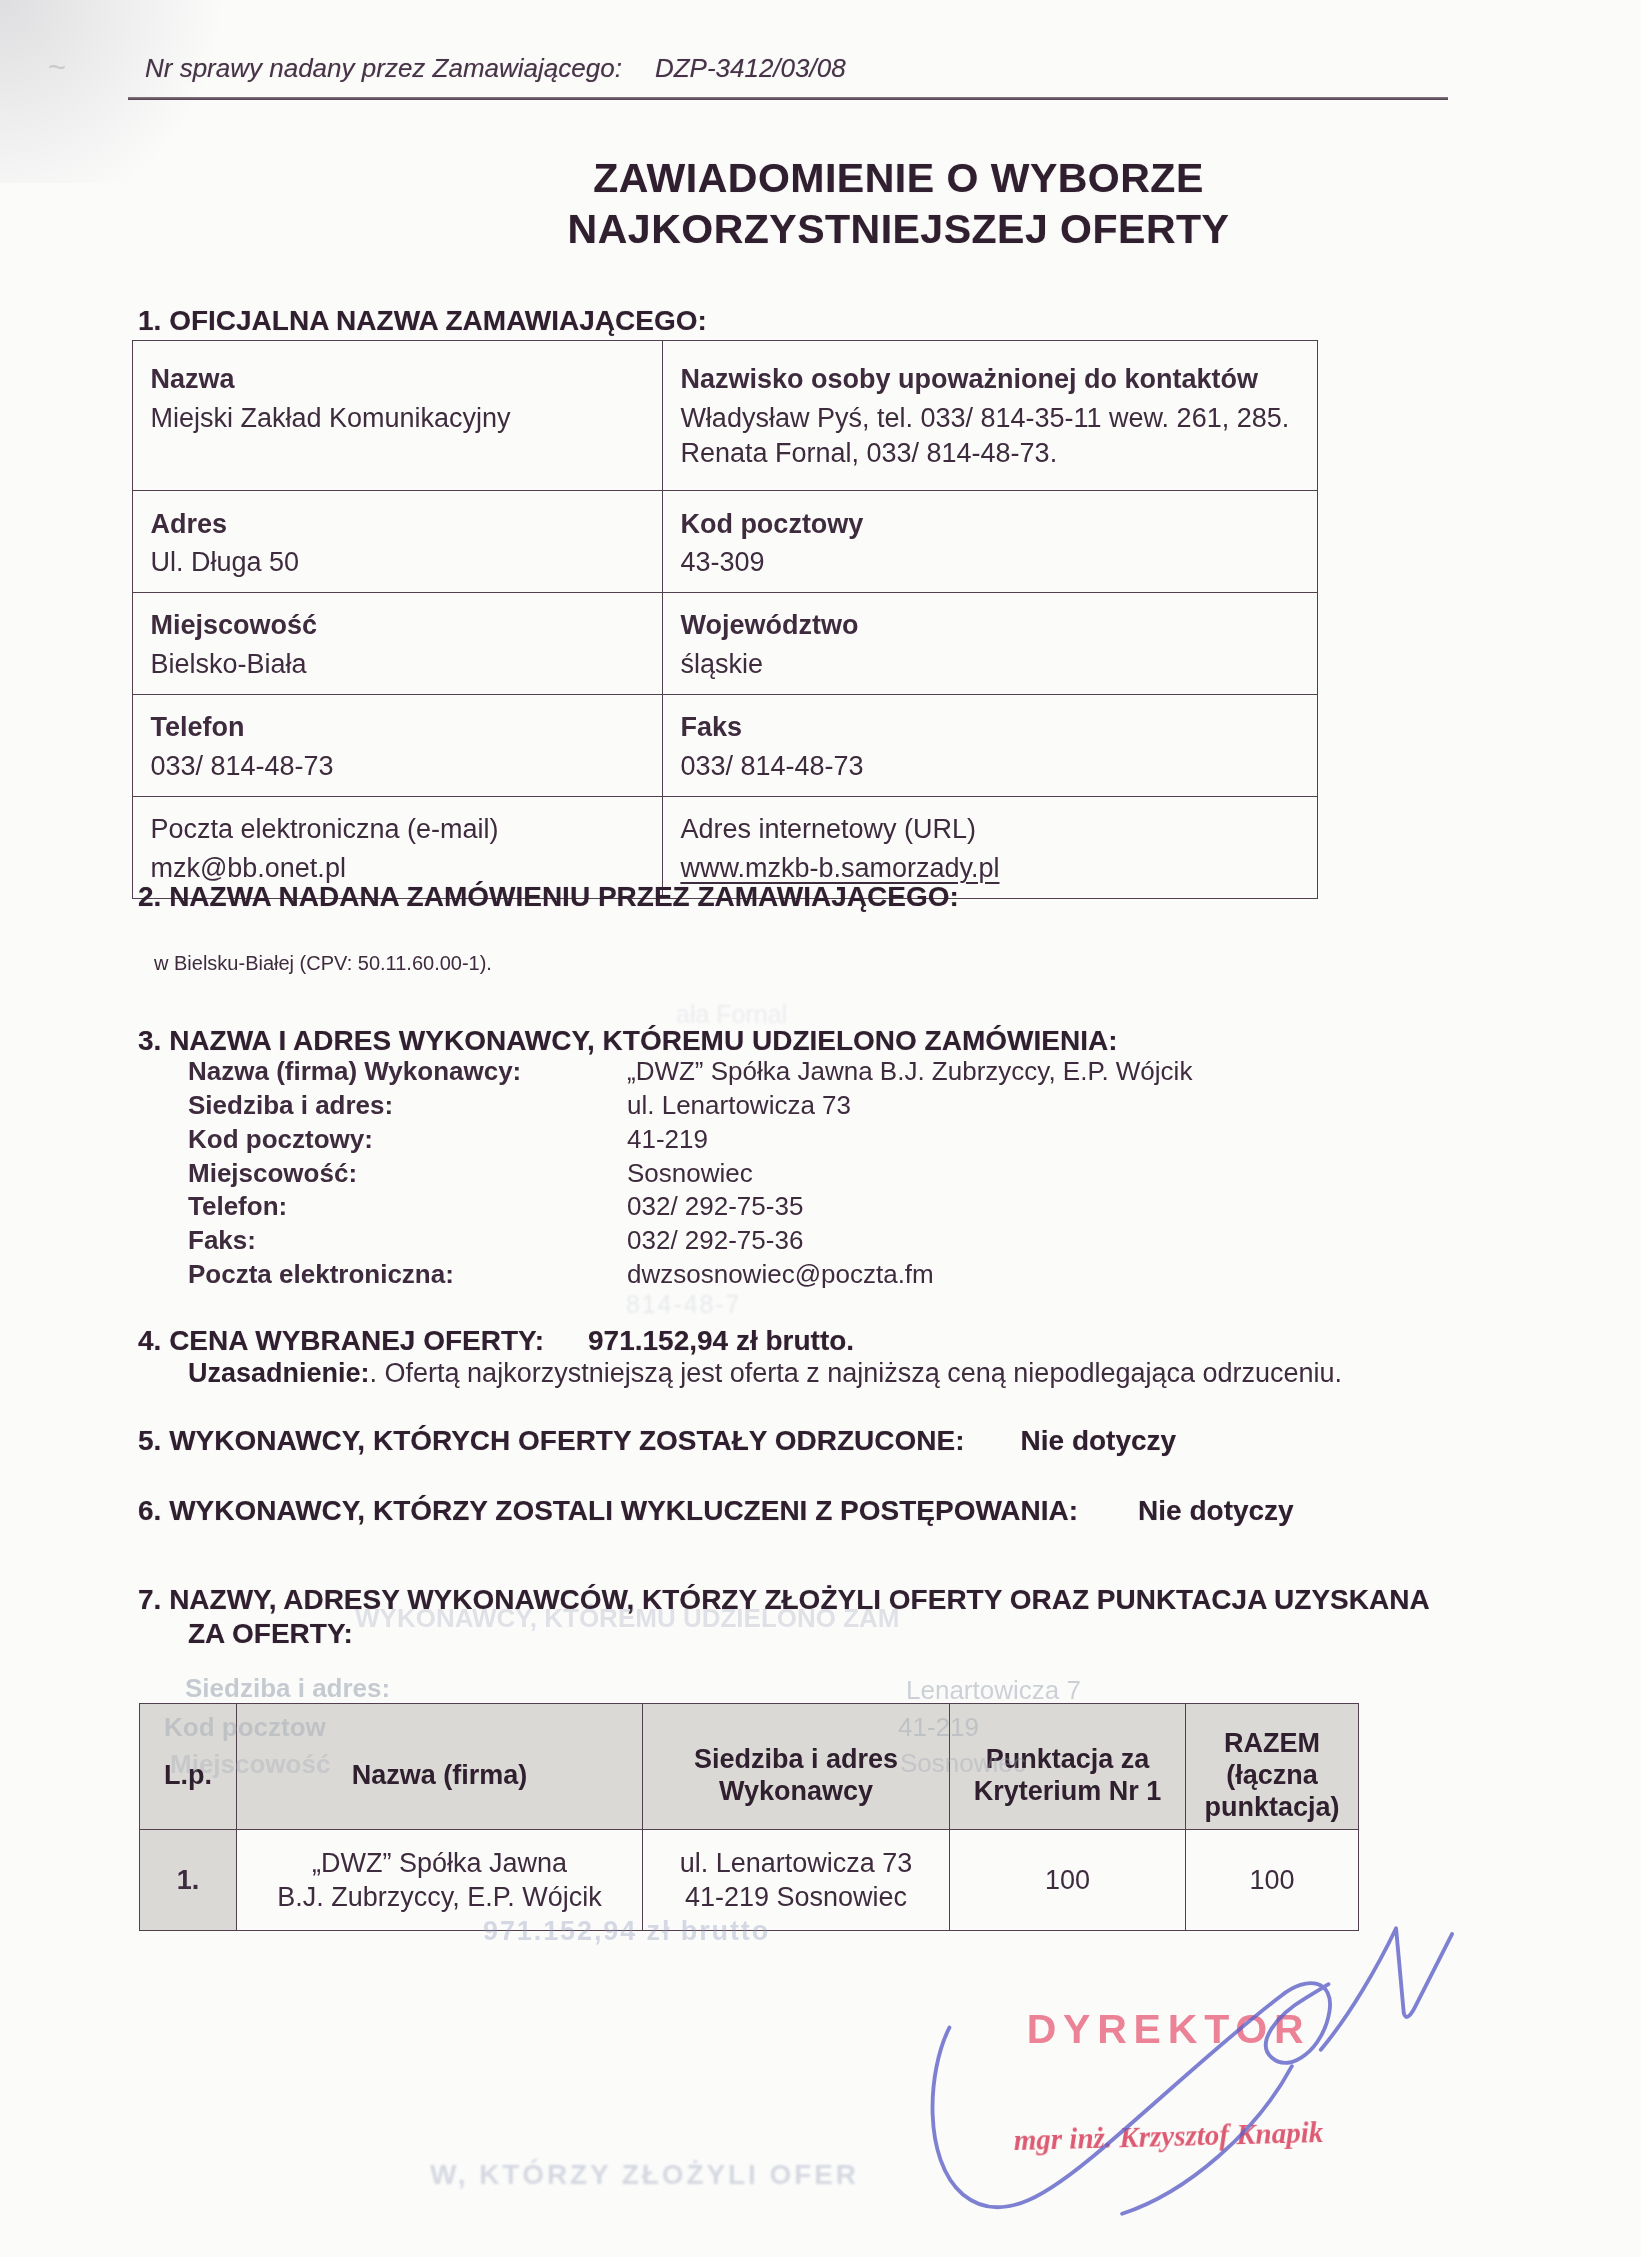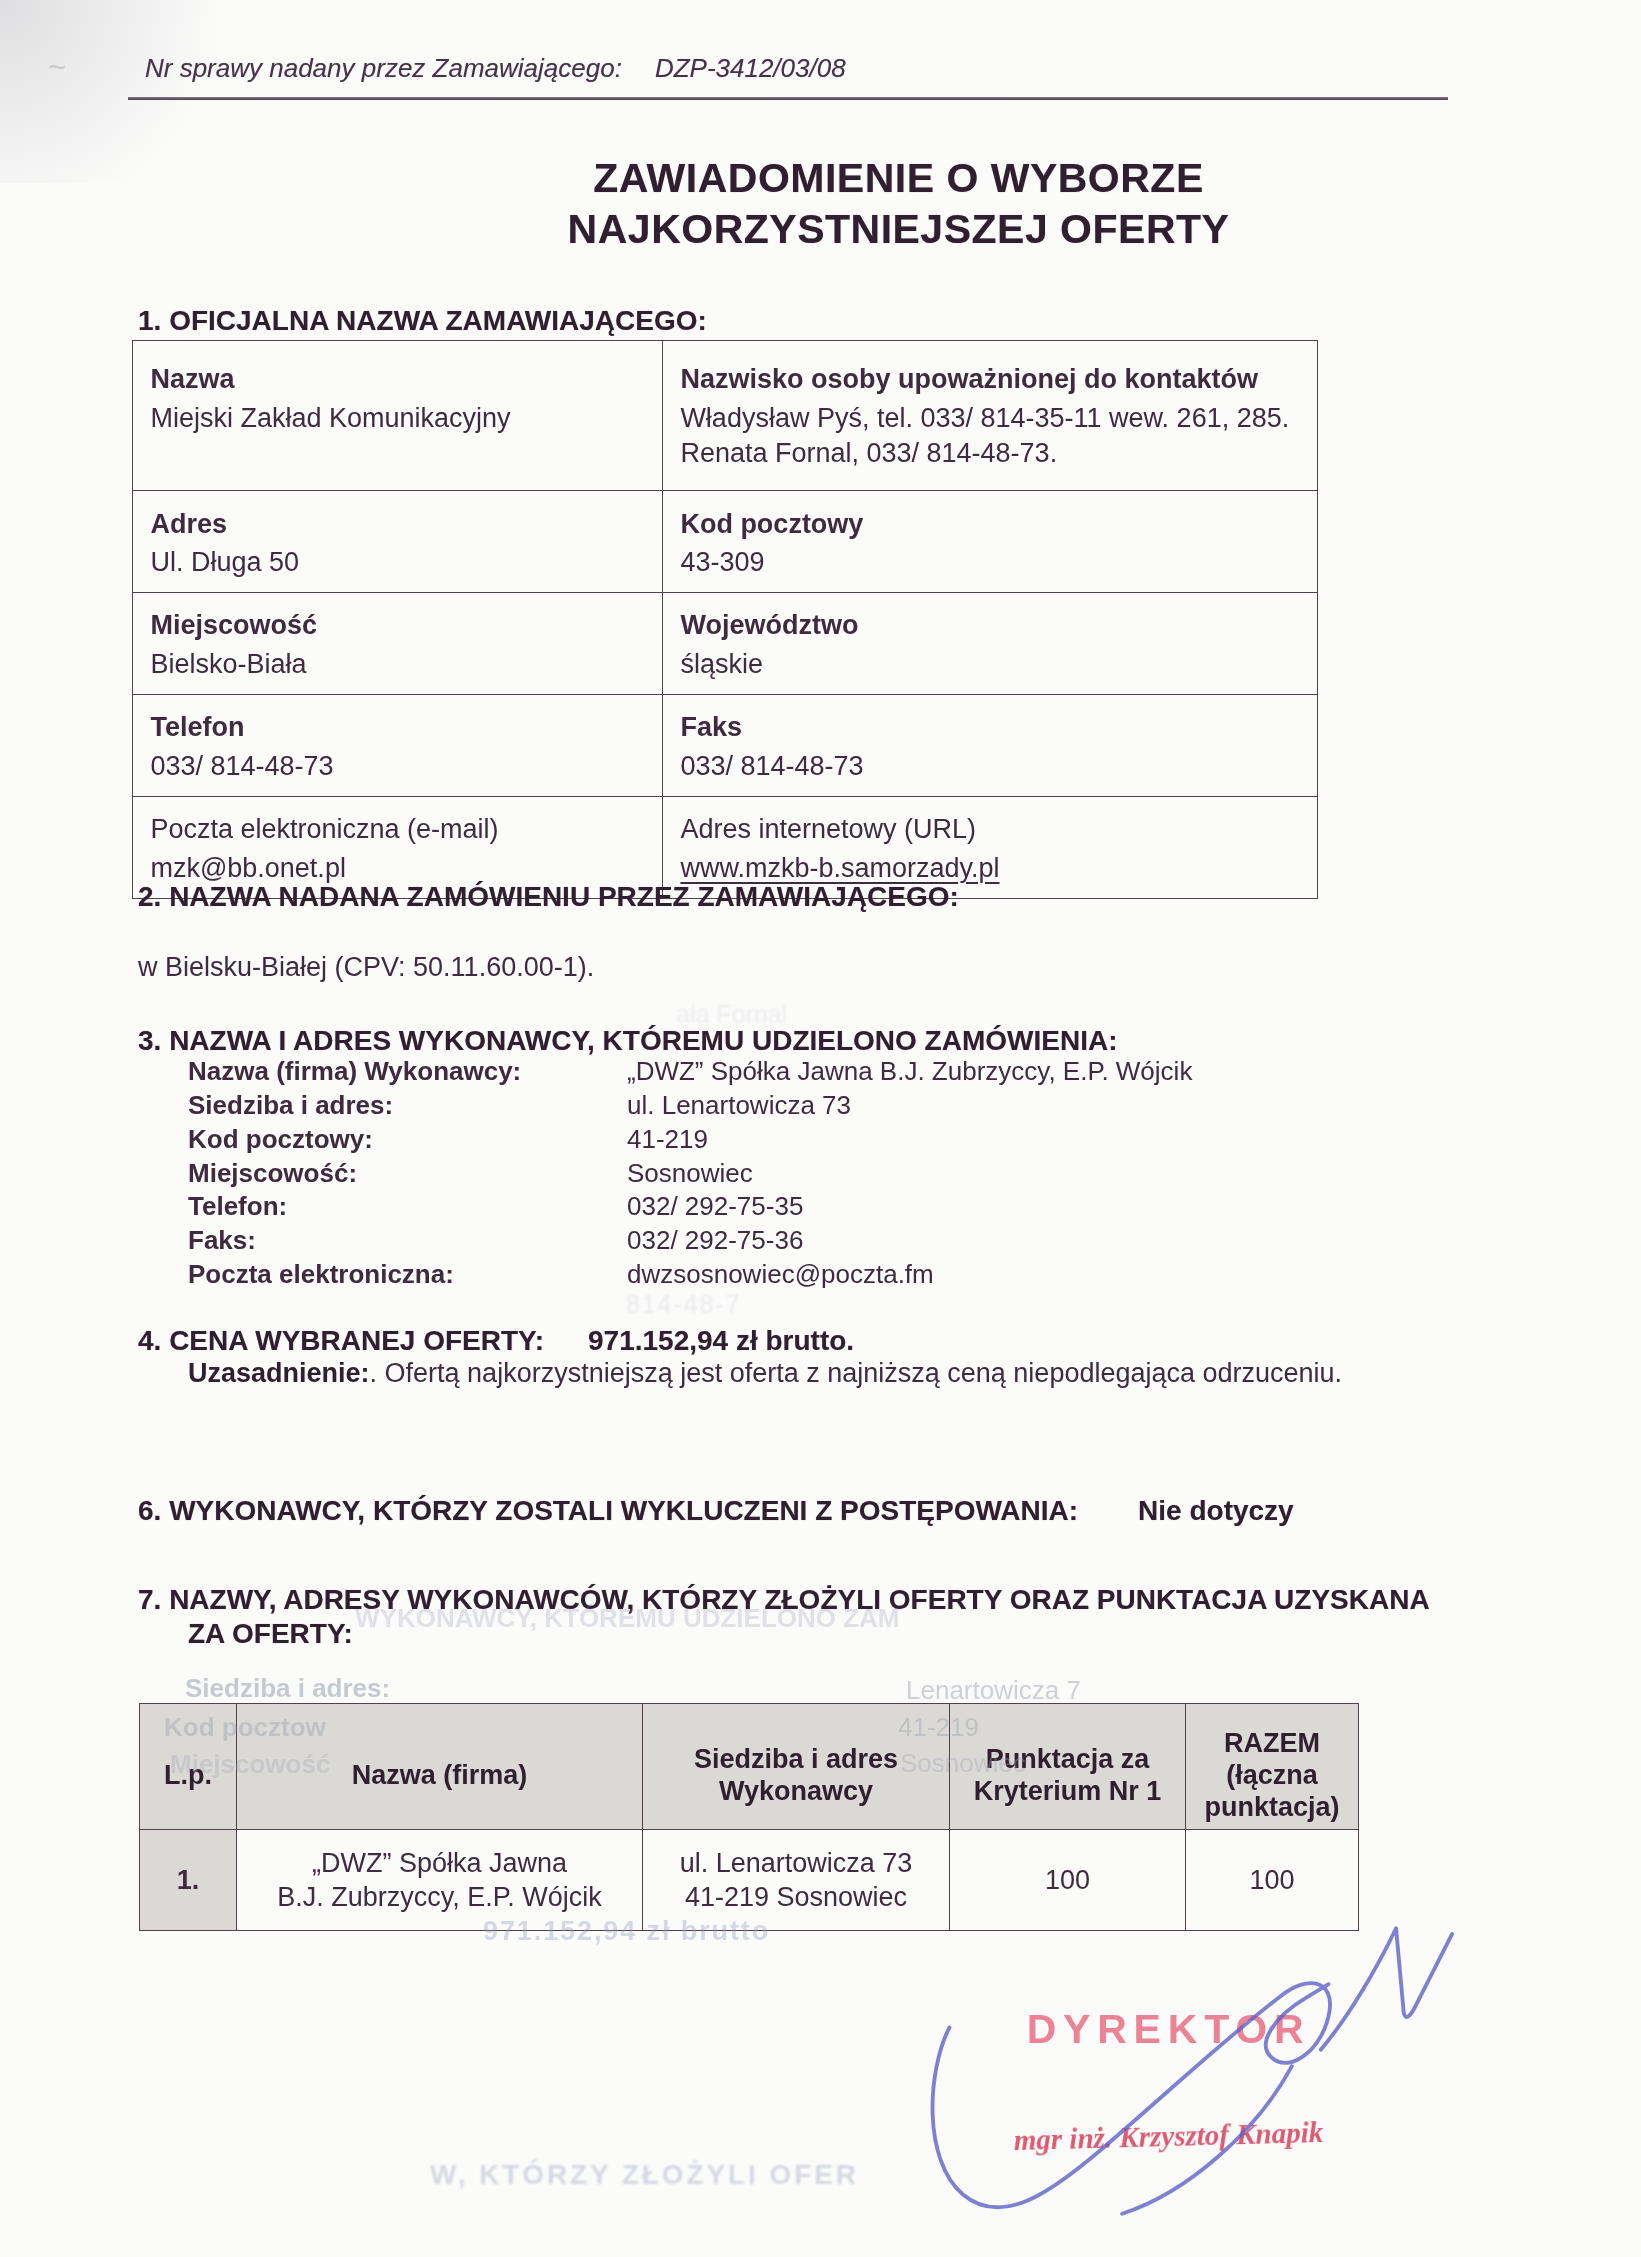--- a/index.html
+++ b/index.html
@@ -38,21 +38,21 @@
   .t1-cell.lft{border-right:1.9px solid var(--border);}
   .t1 .lbl{font-weight:700;}
   .t1-row.r1 .t1-cell{padding-top:21px;padding-bottom:19.3px;}
   .t1-row.plainlbl .lbl{font-weight:400;}
   .t1 .lbl{margin-bottom:3.9px;}
   .url{text-decoration:underline;text-underline-offset:4.8px;}
 
   
   .s2-body1{position:absolute;left:138px;top:915px;width:1321px;font-size:27px;
     text-align:justify;text-align-last:justify;}
-  .s2-body2{position:absolute;left:138px;top:952px;font-size:27px;}
+  .s2-body2{position:absolute;left:154px;top:952px;font-size:20px;}
 
   
   .s3-item{position:absolute;left:188px;font-size:26px;white-space:nowrap;}
   .s3-item .lbl{display:inline-block;font-weight:700;}
   .s3-item .val{position:absolute;left:439px;top:0;font-weight:400;}
 
   
   .s4-line{position:absolute;left:138px;top:1325px;font-size:28px;font-weight:700;color:var(--heading);}
   .s4-line .price{margin-left:44px;color:var(--heading);margin-top:35px;}
   .s4-just{position:absolute;left:188px;top:1358px;font-size:27px;}
@@ -203,20 +203,23 @@
     <span class="val">dwzsosnowiec@poczta.fm</span>
   </div>
 
   <div class="s4-line soft">
     <span>4. CENA WYBRANEJ OFERTY:</span><span class="price">971.152,94 zł brutto.</span>
   </div>
   <div class="s4-just">
     <span class="lbl">Uzasadnienie:</span><span>. Ofertą najkorzystniejszą jest oferta z najniższą ceną niepodlegająca odrzuceniu.</span>
   </div>
 
+  <div class="sec-head soft s5" style="left:138px;top:1425px;">
+    <span>5. WYKONAWCY, KTÓRYCH OFERTY ZOSTAŁY ODRZUCONE:</span><span class="nie">Nie dotyczy</span>
+  </div>
   <div class="sec-head soft s6" style="left:138px;top:1495px;">
     <span>6. WYKONAWCY, KTÓRZY ZOSTALI WYKLUCZENI Z POSTĘPOWANIA:</span><span class="nie">Nie dotyczy</span>
   </div>
 
   <div class="sec-head soft" style="left:138px;top:1584px;">7. NAZWY, ADRESY WYKONAWCÓW, KTÓRZY ZŁOŻYLI OFERTY ORAZ PUNKTACJA UZYSKANA</div>
   <div class="sec-head soft" style="left:188px;top:1618px;">ZA OFERTY:</div>
 
   <div class="t2">
     <div class="t2-hrow">
       <div class="t2-hcell">

